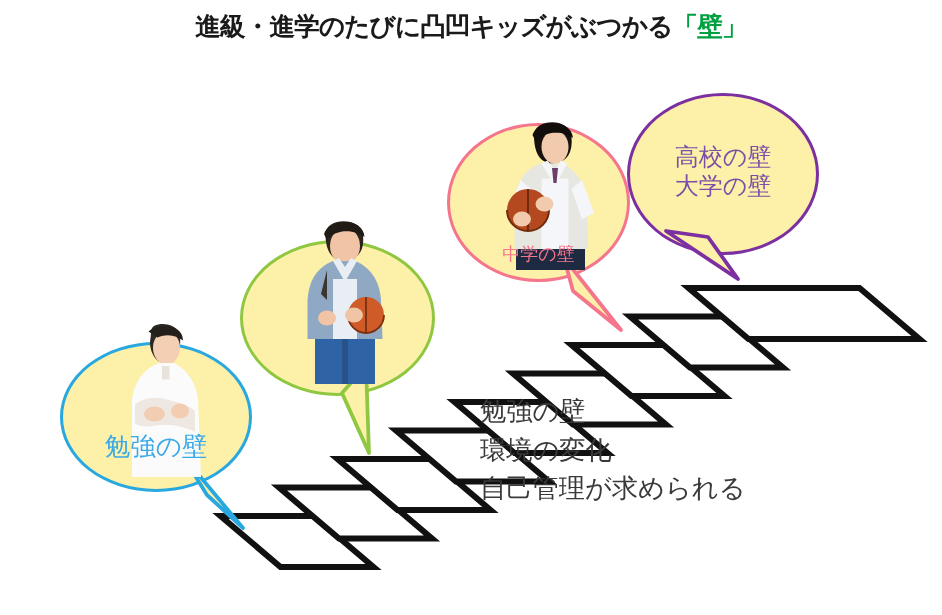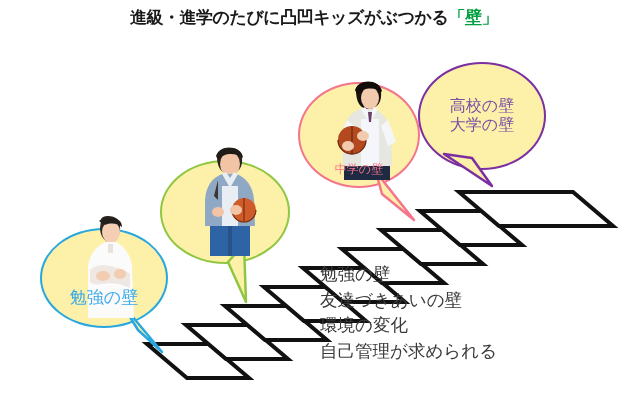--- a/index.html
+++ b/index.html
@@ -160,18 +160,17 @@
   </svg>
   <div class="bubble b-purple" style="left:418px; top:62px; width:128px; height:108px; align-items:center;">
     <div class="blabel" style="font-size:16px;">
       <div>高校の壁</div>
       <div>大学の壁</div>
     </div>
   </div>
 
   <div class="rightlist">
     <div>勉強の壁</div>
-    <div>友達づきあいの壁</div>
     <div>環境の変化</div>
     <div>自己管理が求められる</div>
   </div>
 
 </div>
 
 </body></html>

